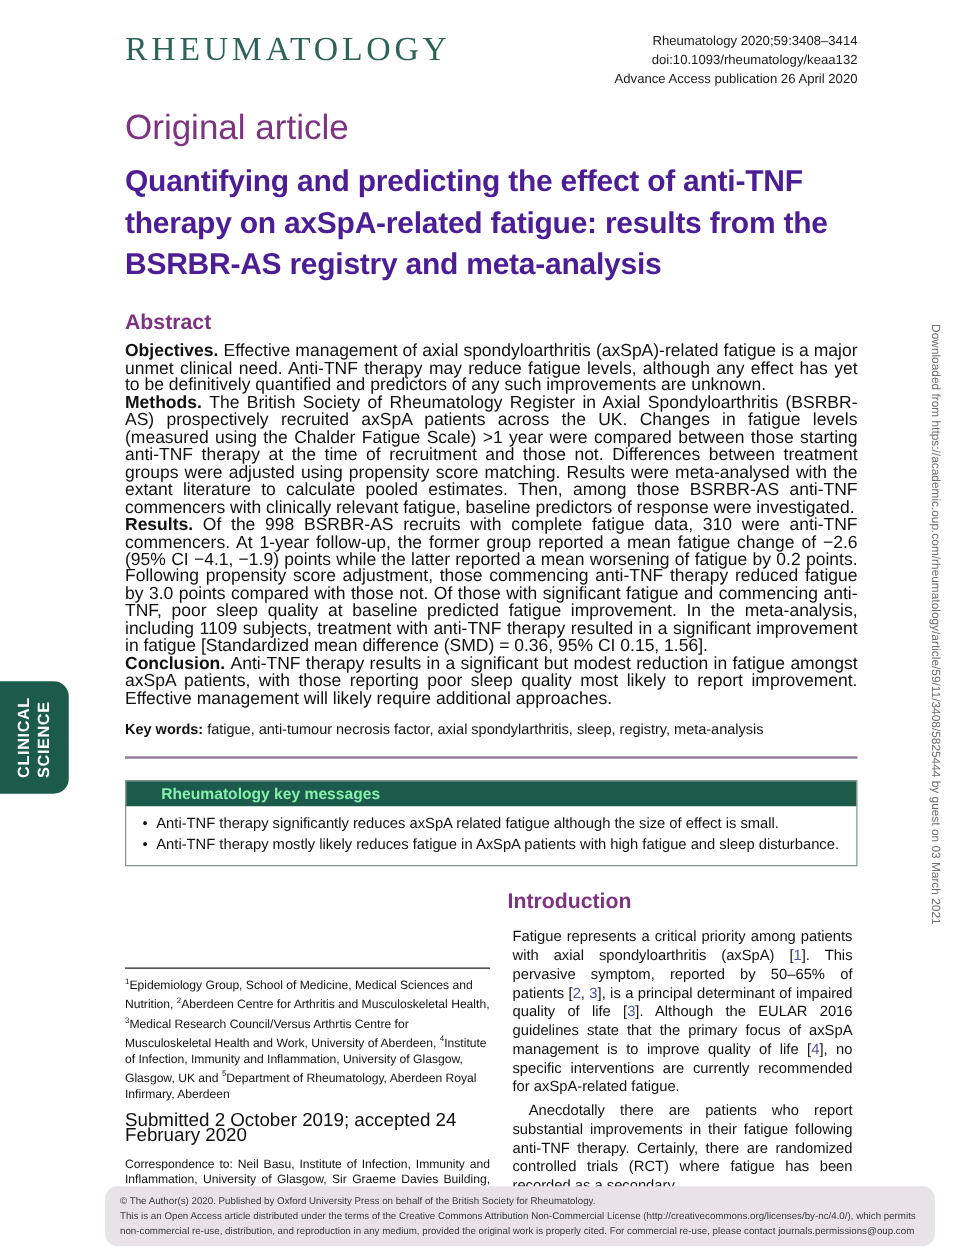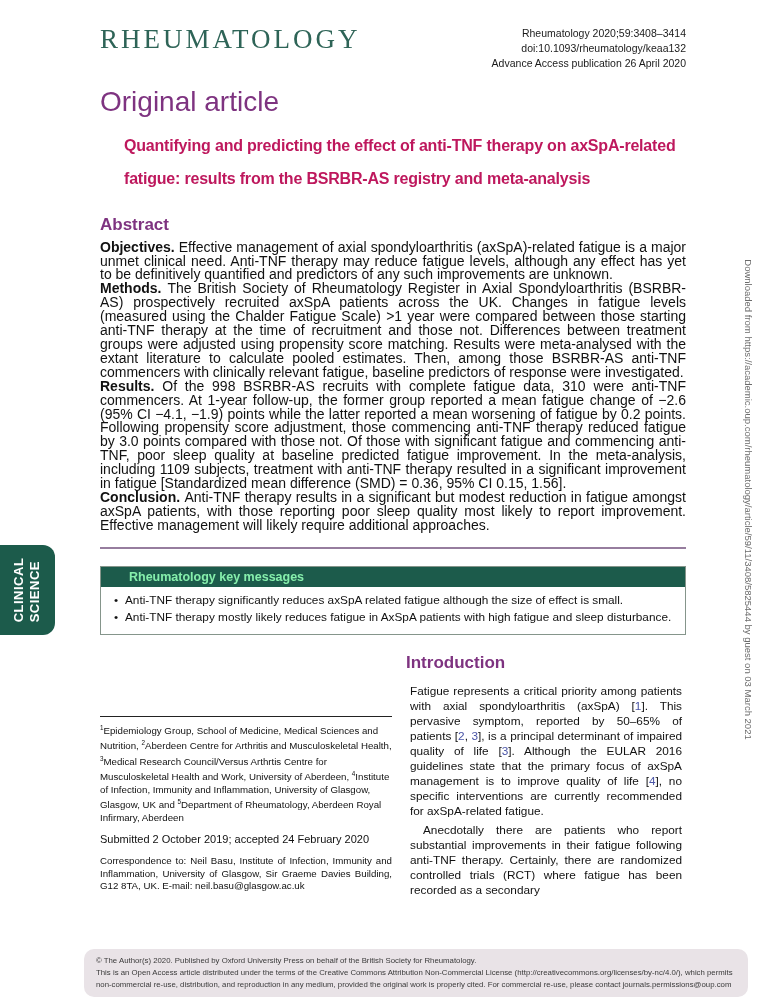--- a/index.html
+++ b/index.html
@@ -6,21 +6,21 @@
   body{width:774px;height:1000px;font-family:"Liberation Sans",sans-serif;color:#111;}
   .page{position:relative;width:774px;height:1000px;overflow:hidden;background:#fff;}
   .content{position:absolute;left:100px;top:24px;width:586px;}
 
   .header-row{display:flex;justify-content:space-between;align-items:flex-start;gap:26px;}
   .logo{font-family:"Liberation Serif",serif;font-size:27px;letter-spacing:3px;color:#2e6457;font-weight:400;}
   .pub-info{text-align:right;font-size:10.5px;line-height:1.45;color:#1a1a1a;padding-top:2px;}
 
   .section-label{margin-top:14px;font-size:28px;color:#7e3380;font-weight:400;}
 
-  .title{margin-top:11px;font-size:16px;font-weight:bold;line-height:33px;letter-spacing:-0.2px;color:#be185d;margin-left:24px;}
+  .title{margin-top:11px;font-size:24px;font-weight:bold;line-height:33px;letter-spacing:-0.2px;color:#4c1d95;}
 
   .authors{margin-top:8px;font-size:15.5px;font-weight:bold;line-height:25px;color:#000;}
   .authors sup{font-size:0.6em;vertical-align:super;}
   .orcid{display:inline-block;width:14px;height:14px;border-radius:50%;background:#a6ce39;color:#fff;
          font-size:8.5px;font-weight:bold;text-align:center;line-height:14px;vertical-align:-1px;margin:0 1px;}
 
   .abstract-heading{margin-top:20px;font-size:17px;font-weight:bold;color:#7e3380;}
   .abstract-body{margin-top:6px;}
   .abs{margin:0;font-size:14px;line-height:13.9px;text-align:justify;}
   .keywords{margin-top:11px;font-size:11.6px;line-height:14px;}
@@ -33,21 +33,21 @@
   .km-item{display:flex;font-size:11.8px;line-height:17px;}
   .km-bullet{width:18px;text-align:center;flex:none;}
 
   .columns{display:flex;margin-top:15px;}
   .col-left{width:292px;margin-right:14px;flex:none;}
   .col-right{width:280px;flex:none;}
 
   .fn-block{margin-top:66px;border-top:1px solid #222;padding-top:5px;}
   .affil{font-size:9.7px;line-height:12.3px;color:#111;margin:0;}
   .affil sup{font-size:0.65em;}
-  .submitted{margin-top:9px;font-size:11px;line-height:12.3px;}
+  .submitted{margin-top:9px;font-size:15px;line-height:12.3px;}
   .corr{margin-top:10px;font-size:9.7px;line-height:12.3px;text-align:justify;}
 
   .intro-heading{margin-top:3px;font-size:17px;font-weight:bold;color:#7e3380;}
   .intro-body{margin-top:11px;}
   .intro-body p{margin:4px;font-size:11.8px;line-height:15px;text-align:justify;}
   .intro-body p + p{text-indent:13px;}
   .cite{color:#4a55a7;}
 
   .side-tab{position:absolute;left:0;top:545px;width:55px;height:90px;background:#1c5b4b;
             border-radius:0 12px 12px 0;display:flex;align-items:center;justify-content:center;}
@@ -83,20 +83,24 @@
 
 
     <div class="abstract-heading">Abstract</div>
     <div class="abstract-body">
         <p class="abs"><b>Objectives. </b>Effective management of axial spondyloarthritis (axSpA)-related fatigue is a major unmet clinical need. Anti-TNF therapy may reduce fatigue levels, although any effect has yet to be definitively quantified and predictors of any such improvements are unknown.</p>
         <p class="abs"><b>Methods. </b>The British Society of Rheumatology Register in Axial Spondyloarthritis (BSRBR-AS) prospectively recruited axSpA patients across the UK. Changes in fatigue levels (measured using the Chalder Fatigue Scale) &gt;1 year were compared between those starting anti-TNF therapy at the time of recruitment and those not. Differences between treatment groups were adjusted using propensity score matching. Results were meta-analysed with the extant literature to calculate pooled estimates. Then, among those BSRBR-AS anti-TNF commencers with clinically relevant fatigue, baseline predictors of response were investigated.</p>
         <p class="abs"><b>Results. </b>Of the 998 BSRBR-AS recruits with complete fatigue data, 310 were anti-TNF commencers. At 1-year follow-up, the former group reported a mean fatigue change of −2.6 (95% CI −4.1, −1.9) points while the latter reported a mean worsening of fatigue by 0.2 points. Following propensity score adjustment, those commencing anti-TNF therapy reduced fatigue by 3.0 points compared with those not. Of those with significant fatigue and commencing anti-TNF, poor sleep quality at baseline predicted fatigue improvement. In the meta-analysis, including 1109 subjects, treatment with anti-TNF therapy resulted in a significant improvement in fatigue [Standardized mean difference (SMD) = 0.36, 95% CI 0.15, 1.56].</p>
         <p class="abs"><b>Conclusion. </b>Anti-TNF therapy results in a significant but modest reduction in fatigue amongst axSpA patients, with those reporting poor sleep quality most likely to report improvement. Effective management will likely require additional approaches.</p>
       </div>
 
+    <div class="keywords">
+      <b>Key words:</b>
+      <span>fatigue, anti-tumour necrosis factor, axial spondylarthritis, sleep, registry, meta-analysis</span>
+    </div>
 
     <div class="rule"></div>
 
     <div class="km-box">
       <div class="km-head">Rheumatology key messages</div>
       <div class="km-body">
           <div class="km-item">
             <span class="km-bullet">•</span>
             <span>Anti-TNF therapy significantly reduces axSpA related fatigue although the size of effect is small.</span>
           </div>

